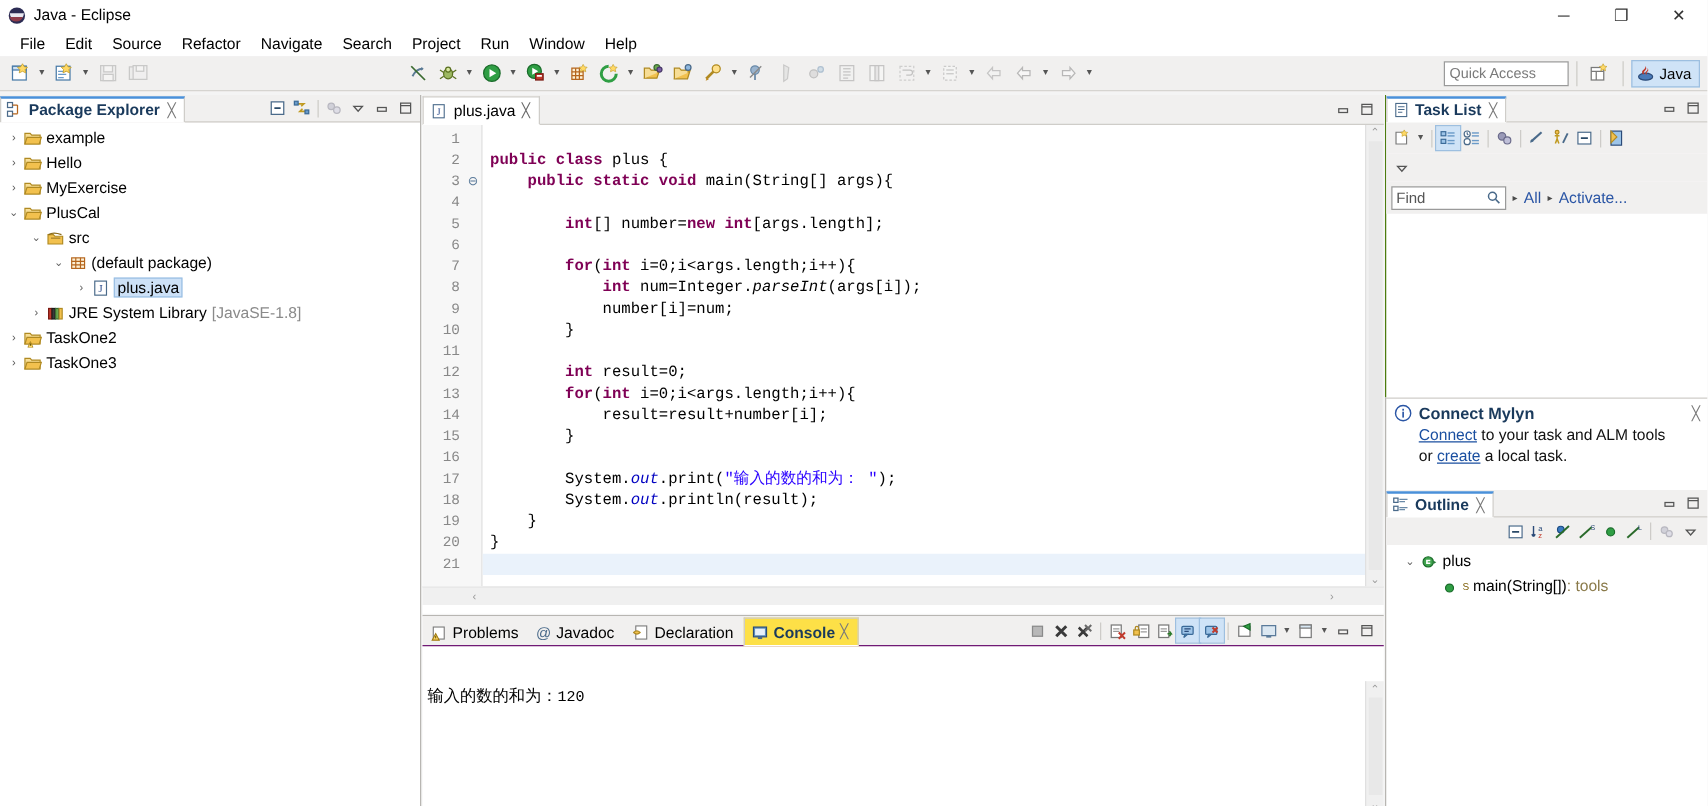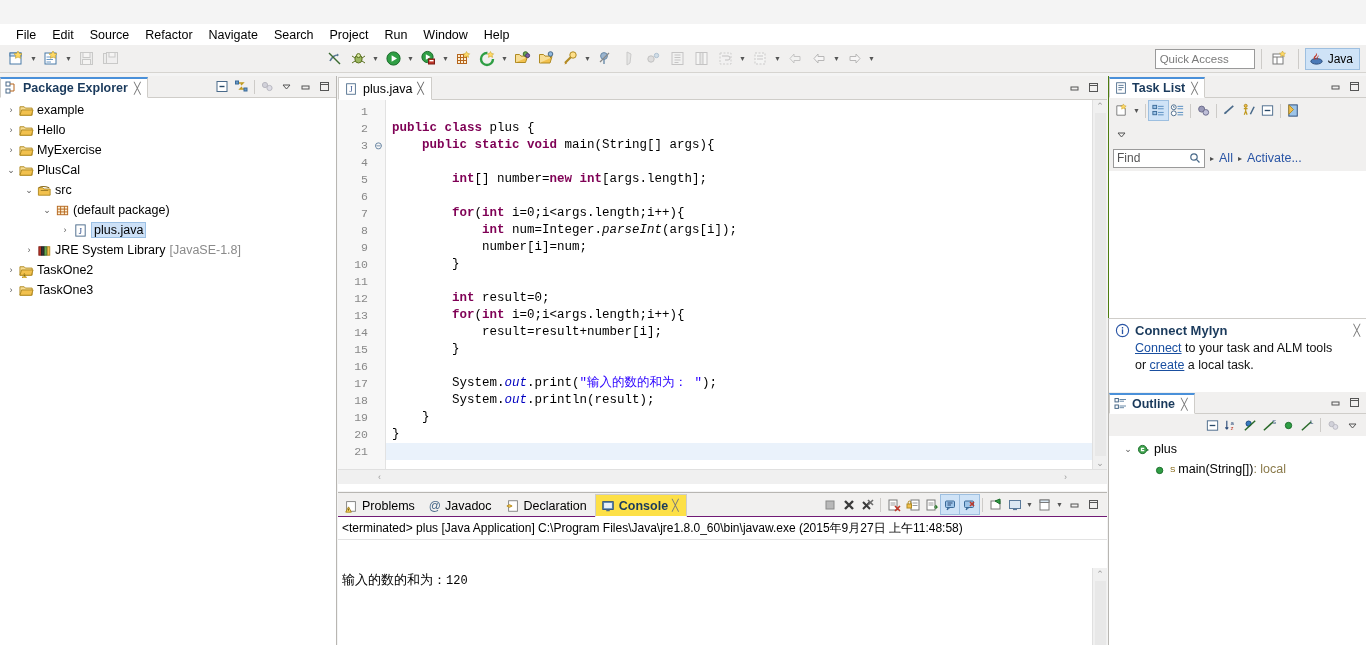--- a/index.html
+++ b/index.html
@@ -186,20 +186,35 @@
   .ol-node { display:flex; align-items:center; height:20px; white-space:nowrap; }
   .ol-ret { color:#8a7a4a; }
 
   svg { display:block; }
 </style>
 </head>
 <body>
 
 <div class="app">
 
+  <div class="titlebar">
+    <span class="tb-icon">
+      <svg width="15" height="15" viewBox="0 0 16 16">
+        <circle cx="8" cy="8" r="7" fill="#2c2c54"></circle>
+        <path d="M2 6 h12 a6 6 0 0 1 -12 0 z" fill="#e8e8f0"></path>
+        <path d="M1.6 9.2 h11.6 a6.3 6.3 0 0 1 -11.6 0 z" fill="#8e3b4a"></path>
+      </svg>
+    </span>
+    <span class="tb-title">Java - Eclipse</span>
+    <div class="win-btns">
+      <div class="win-btn">─</div>
+      <div class="win-btn">❐</div>
+      <div class="win-btn close">✕</div>
+    </div>
+  </div>
 
   <div class="menubar">
     <div class="menu-item">File</div>
     <div class="menu-item">Edit</div>
     <div class="menu-item">Source</div>
     <div class="menu-item">Refactor</div>
     <div class="menu-item">Navigate</div>
     <div class="menu-item">Search</div>
     <div class="menu-item">Project</div>
     <div class="menu-item">Run</div>
@@ -811,21 +826,20 @@
         </div>
         <div class="tt-btn minmax">
           <svg width="13" height="13" viewBox="0 0 13 13">
               <rect x="2.5" y="2.5" width="8" height="8" fill="none" stroke="#555"></rect>
               <line x1="2.5" y1="4.5" x2="10.5" y2="4.5" stroke="#555"></line>
             </svg>
         </div>
       </div>
     </div>
 
-    <div class="cheader">&lt;terminated&gt; plus [Java Application] C:\Program Files\Java\jre1.8.0_60\bin\javaw.exe (2015年9月27日 上午11:48:58)</div>
 
     <div class="cbody">
       <div class="cout">
         <span>输入的数的和为：</span><span class="num">120</span>
       </div>
       <div class="vscroll" style="border-left:1px solid #e0e0e0;">
         <span>⌃</span>
         <div class="thumb"></div>
         <span>⌄</span>
       </div>
@@ -1065,18 +1079,18 @@
         <span class="tlabel">plus</span>
       </div>
       <div class="ol-node" style="padding-left:44px">
         <span class="ticon">
           <svg width="15" height="15" viewBox="0 0 16 16">
               <circle cx="6" cy="9" r="3.4" fill="#2f9e44" stroke="#1a6b2a"></circle>
             </svg>
         </span>
         <span style="font-size:8px;color:#7a5a00;vertical-align:super;margin-left:1px;">S</span>
         <span class="tlabel">main(String[])</span>
-        <span class="ol-ret"> : local</span>
+        <span class="ol-ret"> : tools</span>
       </div>
     </div>
   </div>
 
 </div>
 
 </body></html>

